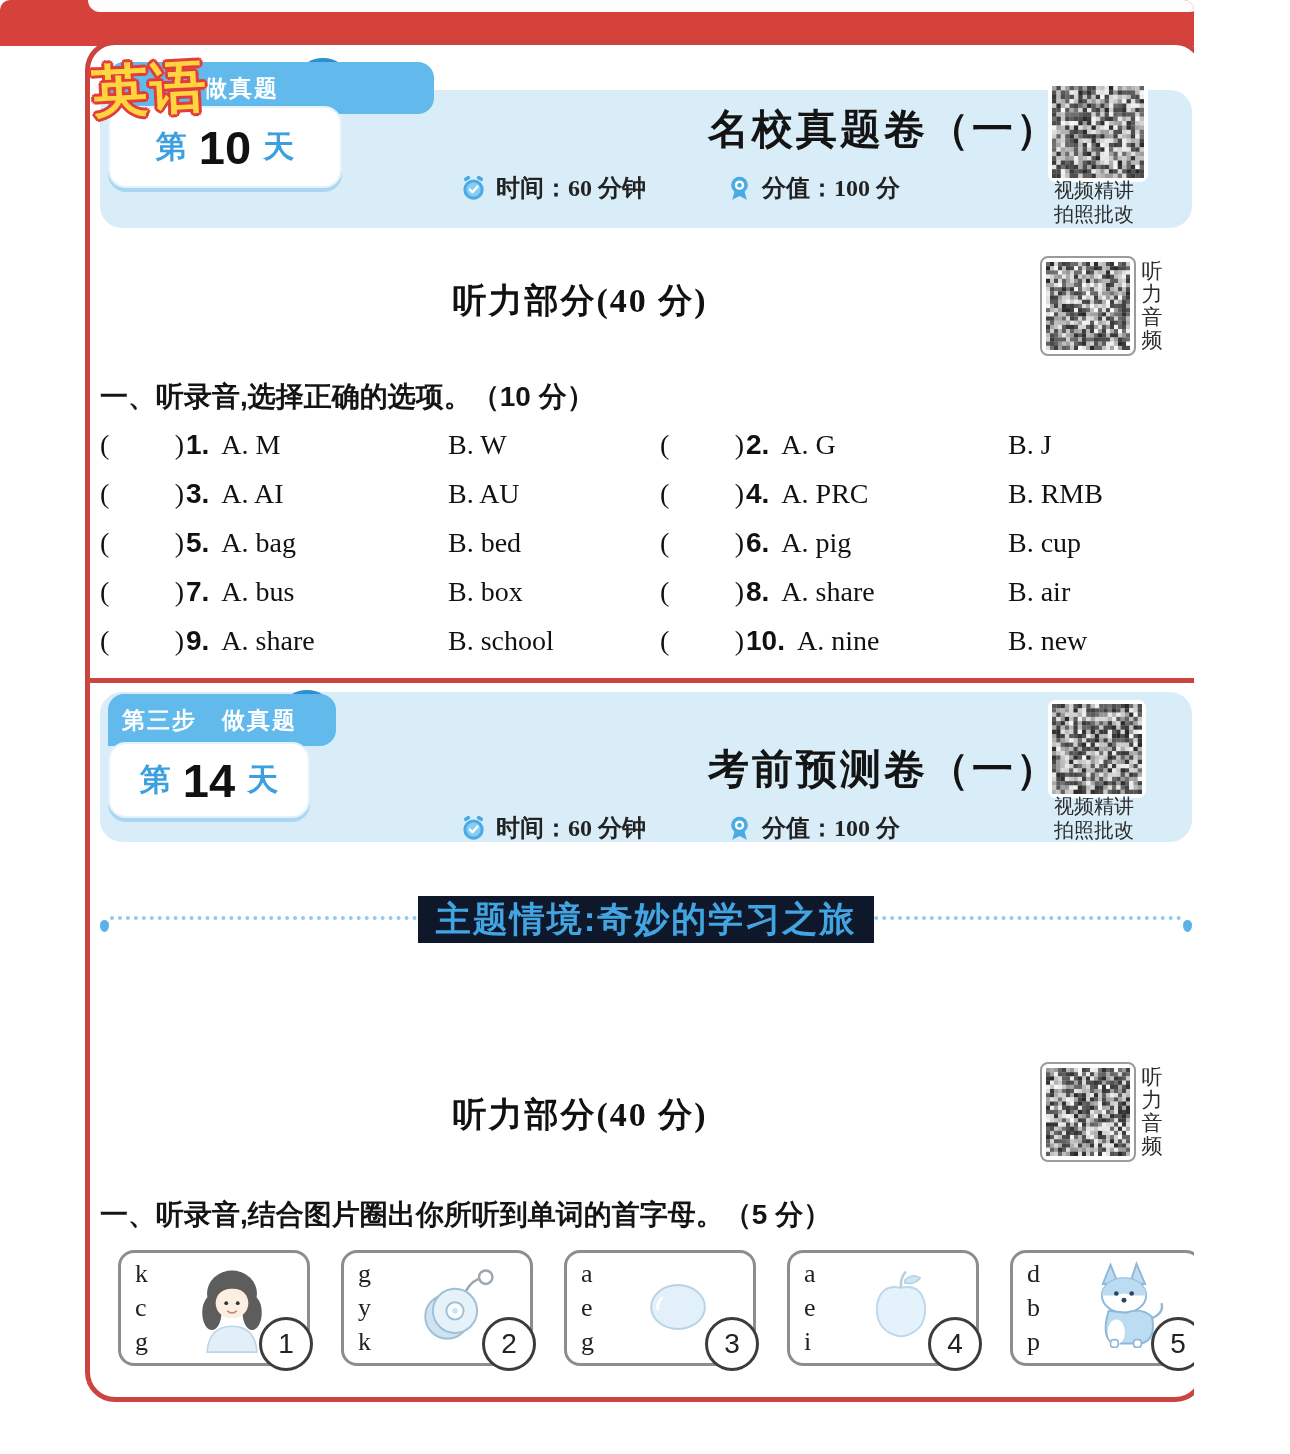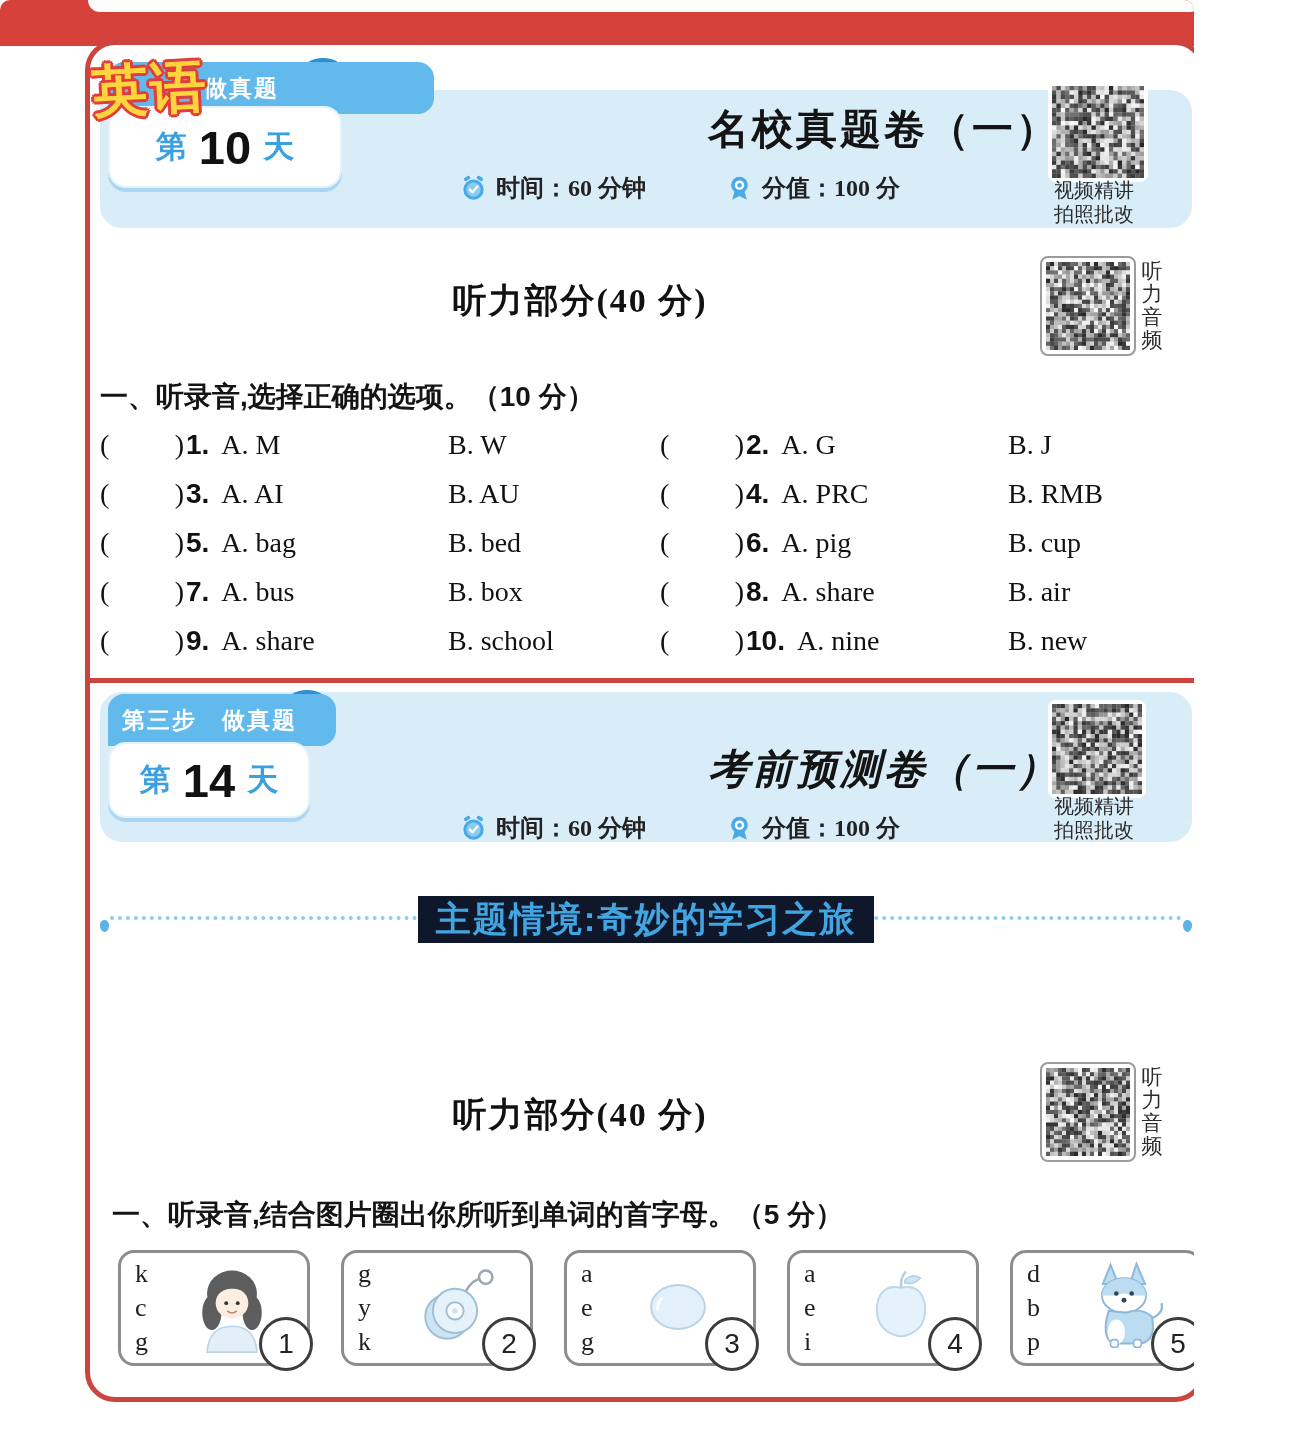--- a/index.html
+++ b/index.html
@@ -1145,21 +1145,21 @@
   <div class="fold" style="left:284px;top:690px;"></div>
   <div class="ribbon" style="left:108px;top:694px;width:214px;height:52px;padding-left:14px;">
     <span>第三步　做真题</span>
   </div>
   <div class="daybox" style="left:108px;top:742px;width:198px;height:72px;">
     <span class="day-cn">第</span>
     <span class="day-num">14</span>
     <span class="day-cn">天</span>
   </div>
 
-  <div class="paper-title" style="top:742px;font-style:italic;">考前预测卷（一）</div>
+  <div class="paper-title" style="top:742px;">考前预测卷（一）</div>
 
   <div class="meta-row" style="top:812px;">
     <div class="meta-item">
       <svg viewBox="0 0 24 24">
         <rect x="3.2" y="1.6" width="6" height="3.2" rx="1.6" transform="rotate(-32 6 3)" fill="#49aae6"></rect>
         <rect x="14.8" y="1.6" width="6" height="3.2" rx="1.6" transform="rotate(32 18 3)" fill="#49aae6"></rect>
         <circle cx="12" cy="13" r="9" fill="#49aae6"></circle>
         <circle cx="12" cy="13" r="6.3" fill="#8bcdf2"></circle>
         <path d="M8.8 13 l2.3 2.3 L15.6 10.2" stroke="#fff" stroke-width="2.1" fill="none" stroke-linecap="round" stroke-linejoin="round"></path>
       </svg>
@@ -2081,21 +2081,21 @@
           <rect x="16" y="20" width="1.05" height="1.05" fill="rgb(83,83,83)"></rect>
           <rect x="17" y="20" width="1.05" height="1.05" fill="rgb(95,95,95)"></rect>
           <rect x="18" y="20" width="1.05" height="1.05" fill="rgb(42,42,42)"></rect>
           <rect x="19" y="20" width="1.05" height="1.05" fill="rgb(79,79,79)"></rect>
           <rect x="20" y="20" width="1.05" height="1.05" fill="rgb(180,180,180)"></rect>
         </svg>
       </span>
   </div>
   <div class="qr-vcaption" style="left:1140px;top:1066px;">听力音频</div>
 
-  <div class="task-title" style="top:1196px;margin-left:12px;">一、听录音,结合图片圈出你所听到单词的首字母。（5 分）</div>
+  <div class="task-title" style="top:1196px;">一、听录音,结合图片圈出你所听到单词的首字母。（5 分）</div>
 
   <div class="cards-row">
 
     <div class="pic-card">
       <div class="pic-letters">
         <div>k</div>
         <div>c</div>
         <div>g</div>
       </div>
       <div class="pic-art">

